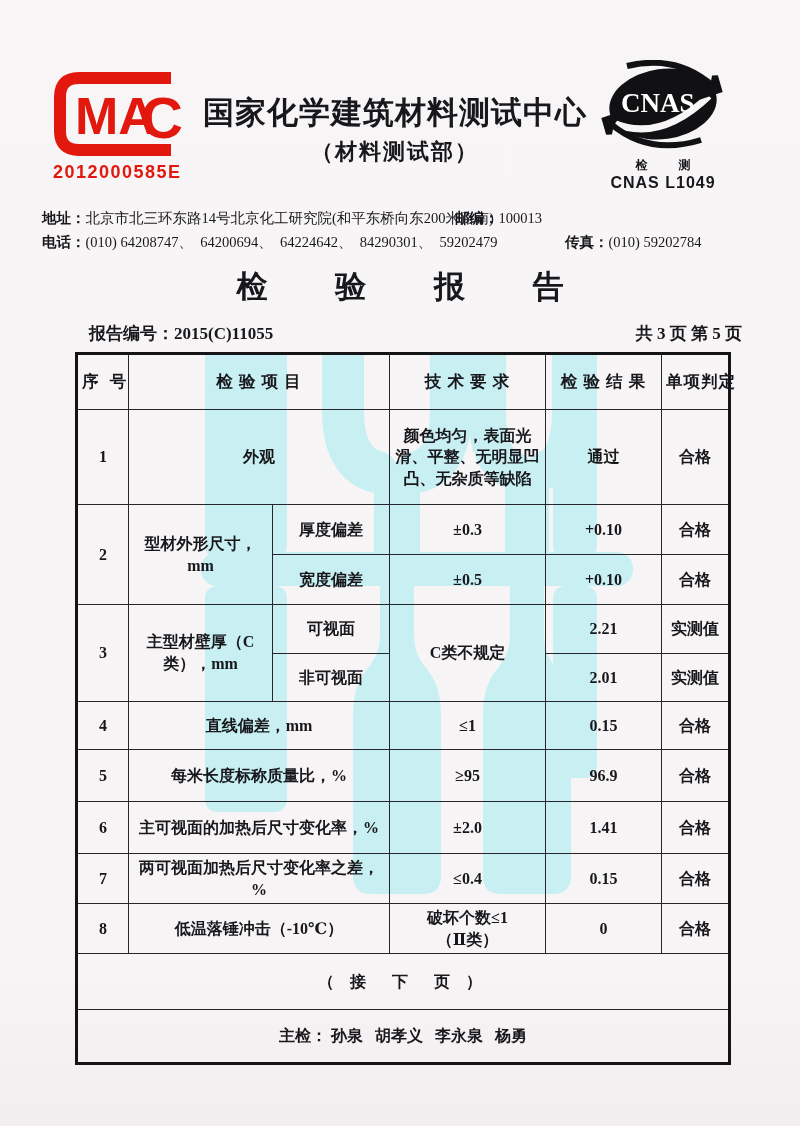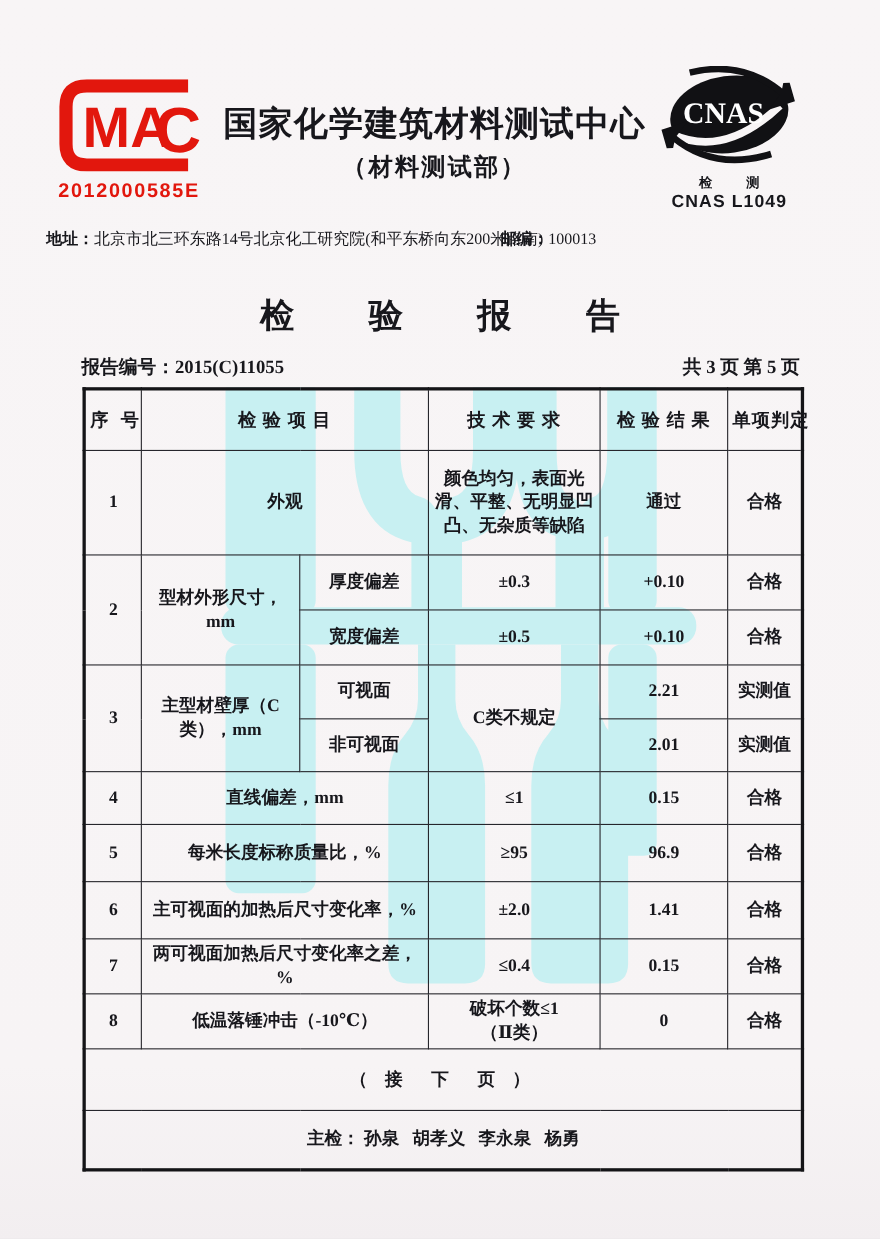--- a/index.html
+++ b/index.html
@@ -32,21 +32,21 @@
   .contact .row{display:flex;white-space:pre;}
   .contact .lbl{font-weight:700;}
   .contact .addr{width:413px;}
   .contact .zip{width:132px;}
   .contact .phone{width:523px;}
   
   .report-title{
     position:absolute;left:0;top:266px;width:800px;text-align:center;
     font-size:31px;font-weight:700;letter-spacing:30px;text-indent:30px;white-space:pre;
   }
-  .report-meta{position:absolute;left:74px;top:322px;width:653px;display:flex;justify-content:space-between;
+  .report-meta{position:absolute;left:89px;top:322px;width:653px;display:flex;justify-content:space-between;
     font-size:17px;font-weight:700;white-space:pre;}
   
   .watermark{position:absolute;left:75px;top:352px;width:653px;height:710px;z-index:0;pointer-events:none;}
   
   table.report{
     position:absolute;left:75px;top:352px;z-index:1;
     width:653px;border-collapse:collapse;table-layout:fixed;
     background:transparent;
   }
   table.report td{
@@ -125,20 +125,24 @@
     </svg>
     <div class="cnas-tags">检 测</div>
     <div class="cnas-no">CNAS L1049</div>
   </div>
 
   <div class="contact">
     <div class="row">
       <span class="addr"><span class="lbl">地址：</span><span>北京市北三环东路14号北京化工研究院(和平东桥向东200米路南)</span></span>
       <span class="zip"><span class="lbl">邮编：</span><span>100013</span></span>
     </div>
+    <div class="row">
+      <span class="phone"><span class="lbl">电话：</span><span>(010) 64208747、  64200694、  64224642、  84290301、  59202479</span></span>
+      <span><span class="lbl">传真：</span><span>(010) 59202784</span></span>
+    </div>
   </div>
 
   <div class="report-title">检 验 报 告</div>
 
   <div class="report-meta">
     <span><span>报告编号：</span><span>2015(C)11055</span></span>
     <span>共 3 页 第 5 页</span>
   </div>
 
   <table class="report">

